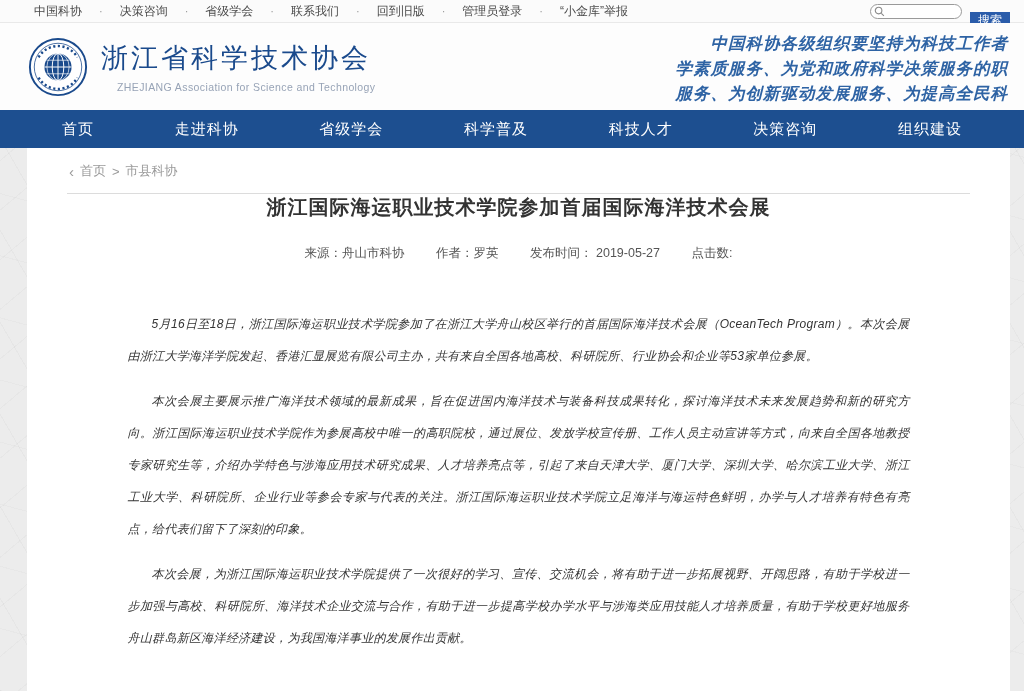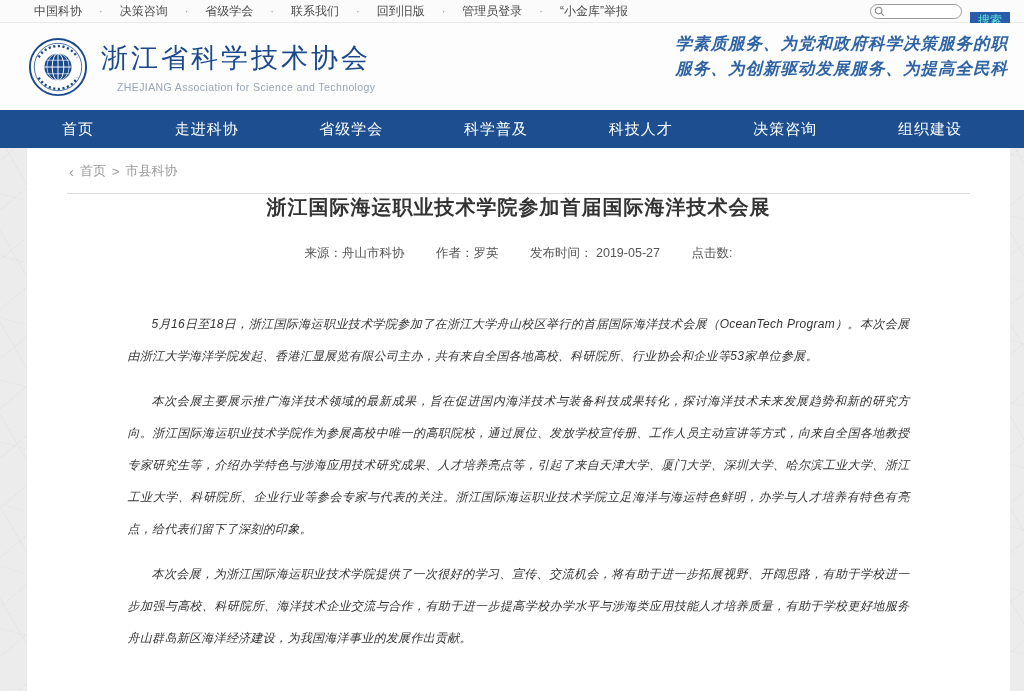--- a/index.html
+++ b/index.html
@@ -22,21 +22,21 @@
   .searchwrap { display: flex; align-items: center; gap: 8px; }
   .searchbox {
     width: 92px; height: 15px; border: 1px solid #9a9a9a; border-radius: 8px;
     display: flex; align-items: center; padding-left: 3px; background: #fff;
   }
   .searchbox input {
     border: none; outline: none; background: transparent; width: 70px;
     font-size: 10px; height: 12px;
   }
   .search-btn {
-    background: #2a5caa; color: #5eead4; font-size: 12px; border: none;
+    background: #2a5caa; color: #ffffff; font-size: 12px; border: none;
     padding: 2px 8px 3px; cursor: pointer; line-height: 1.1; margin-top: 20px;
   }
 
   
   .header {
     height: 87px; background: #fdfdfd; position: relative; overflow: hidden;
     display: flex; align-items: center; padding: 0 14px 0 27px;
   }
   .brand { display: flex; align-items: center; }
   .emblem { width: 62px; height: 62px; margin-right: 12px; }
@@ -149,20 +149,21 @@
         <line x1="32" y1="18" x2="32" y2="46" stroke="#fff" stroke-width="1"></line>
         <path d="M12 22 a23 23 0 0 1 40 0" fill="none" stroke="#1a4a8c" stroke-width="2.5" stroke-dasharray="2.2 2.6"></path>
         <path d="M12 43 a23 23 0 0 0 40 0" fill="none" stroke="#1a4a8c" stroke-width="2.5" stroke-dasharray="2.2 2.6"></path>
       </svg>
       <div class="brand-text">
         <div class="cn">浙江省科学技术协会</div>
         <div class="en">ZHEJIANG Association for Science and Technology</div>
       </div>
     </div>
     <div class="slogan">
+      <div>中国科协各级组织要坚持为科技工作者</div>
       <div>学素质服务、为党和政府科学决策服务的职</div>
       <div>服务、为创新驱动发展服务、为提高全民科</div>
     </div>
   </div>
 
   <div class="nav">
     <span class="nav-item">首页</span>
     <span class="nav-item">走进科协</span>
     <span class="nav-item">省级学会</span>
     <span class="nav-item">科学普及</span>

